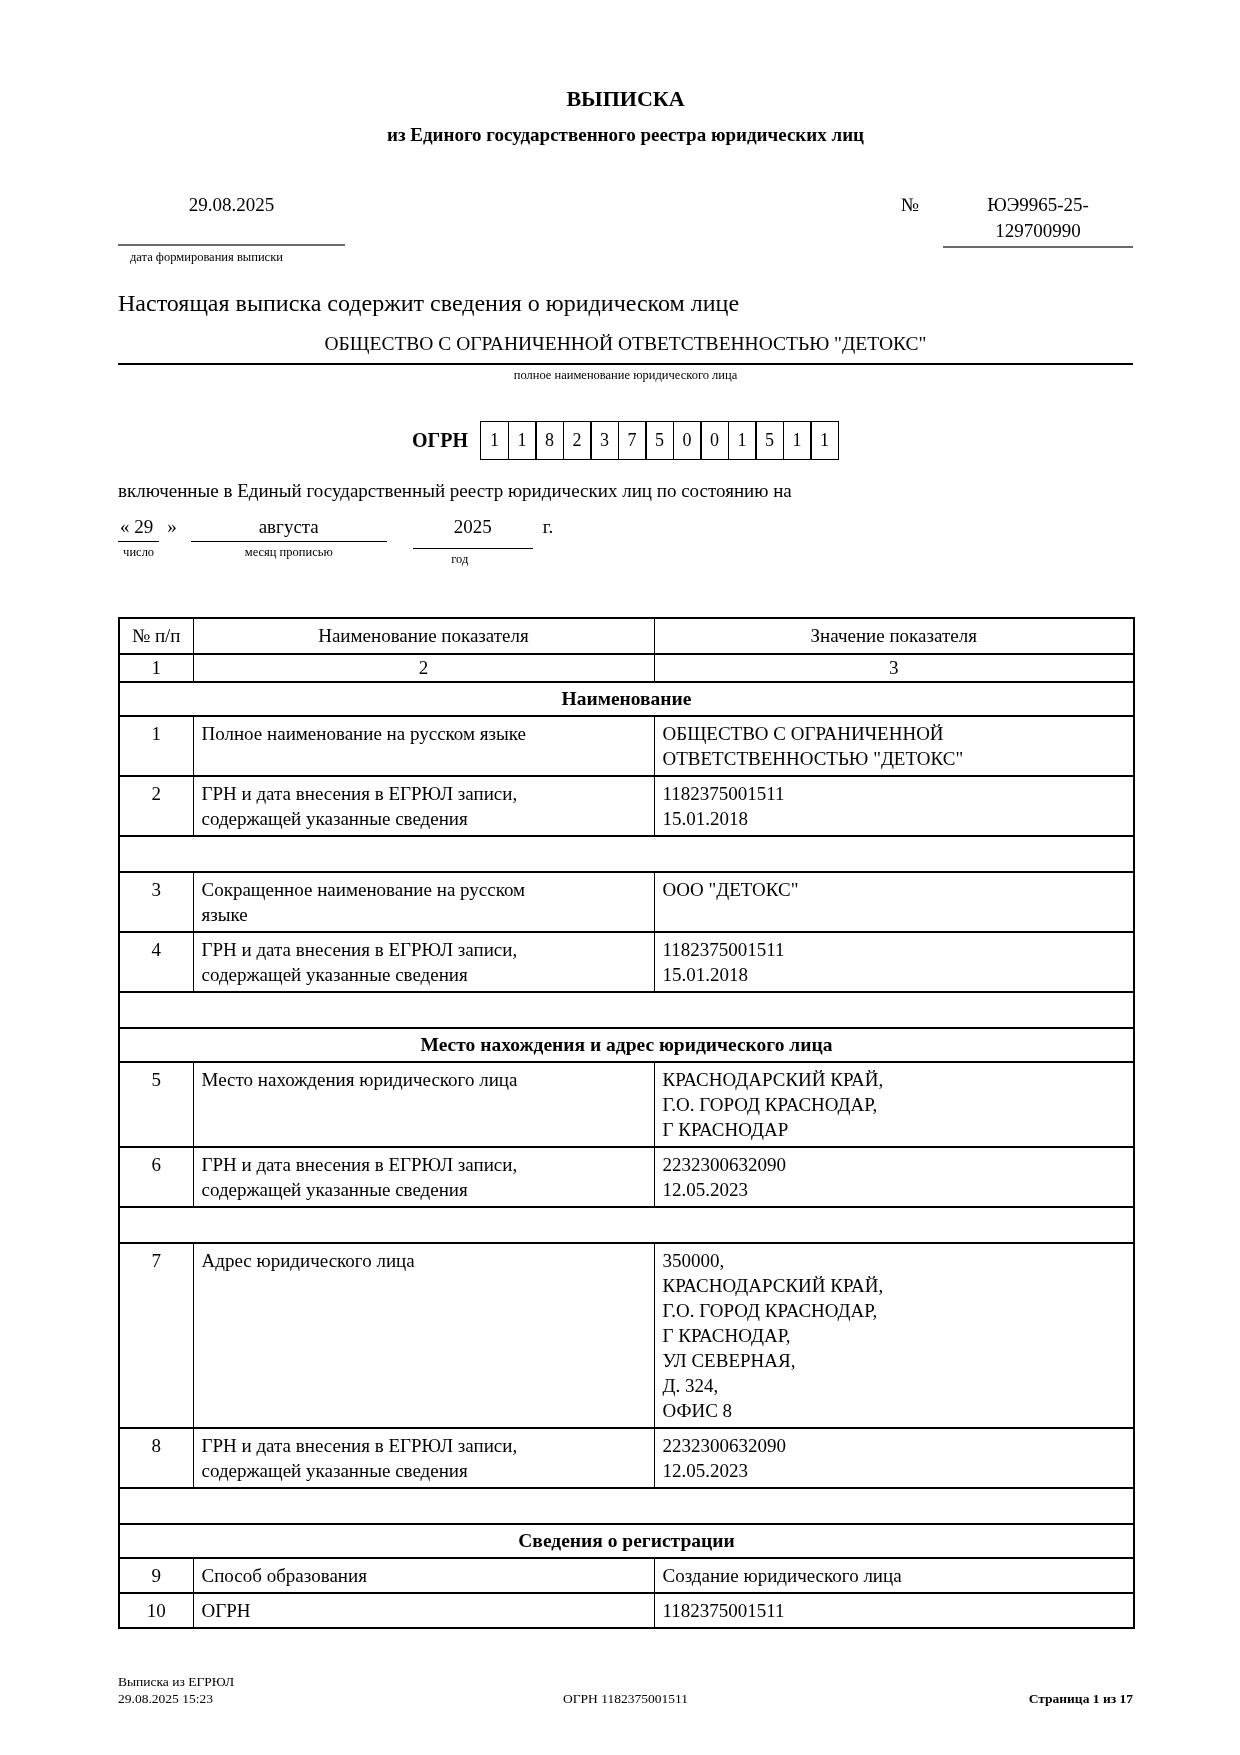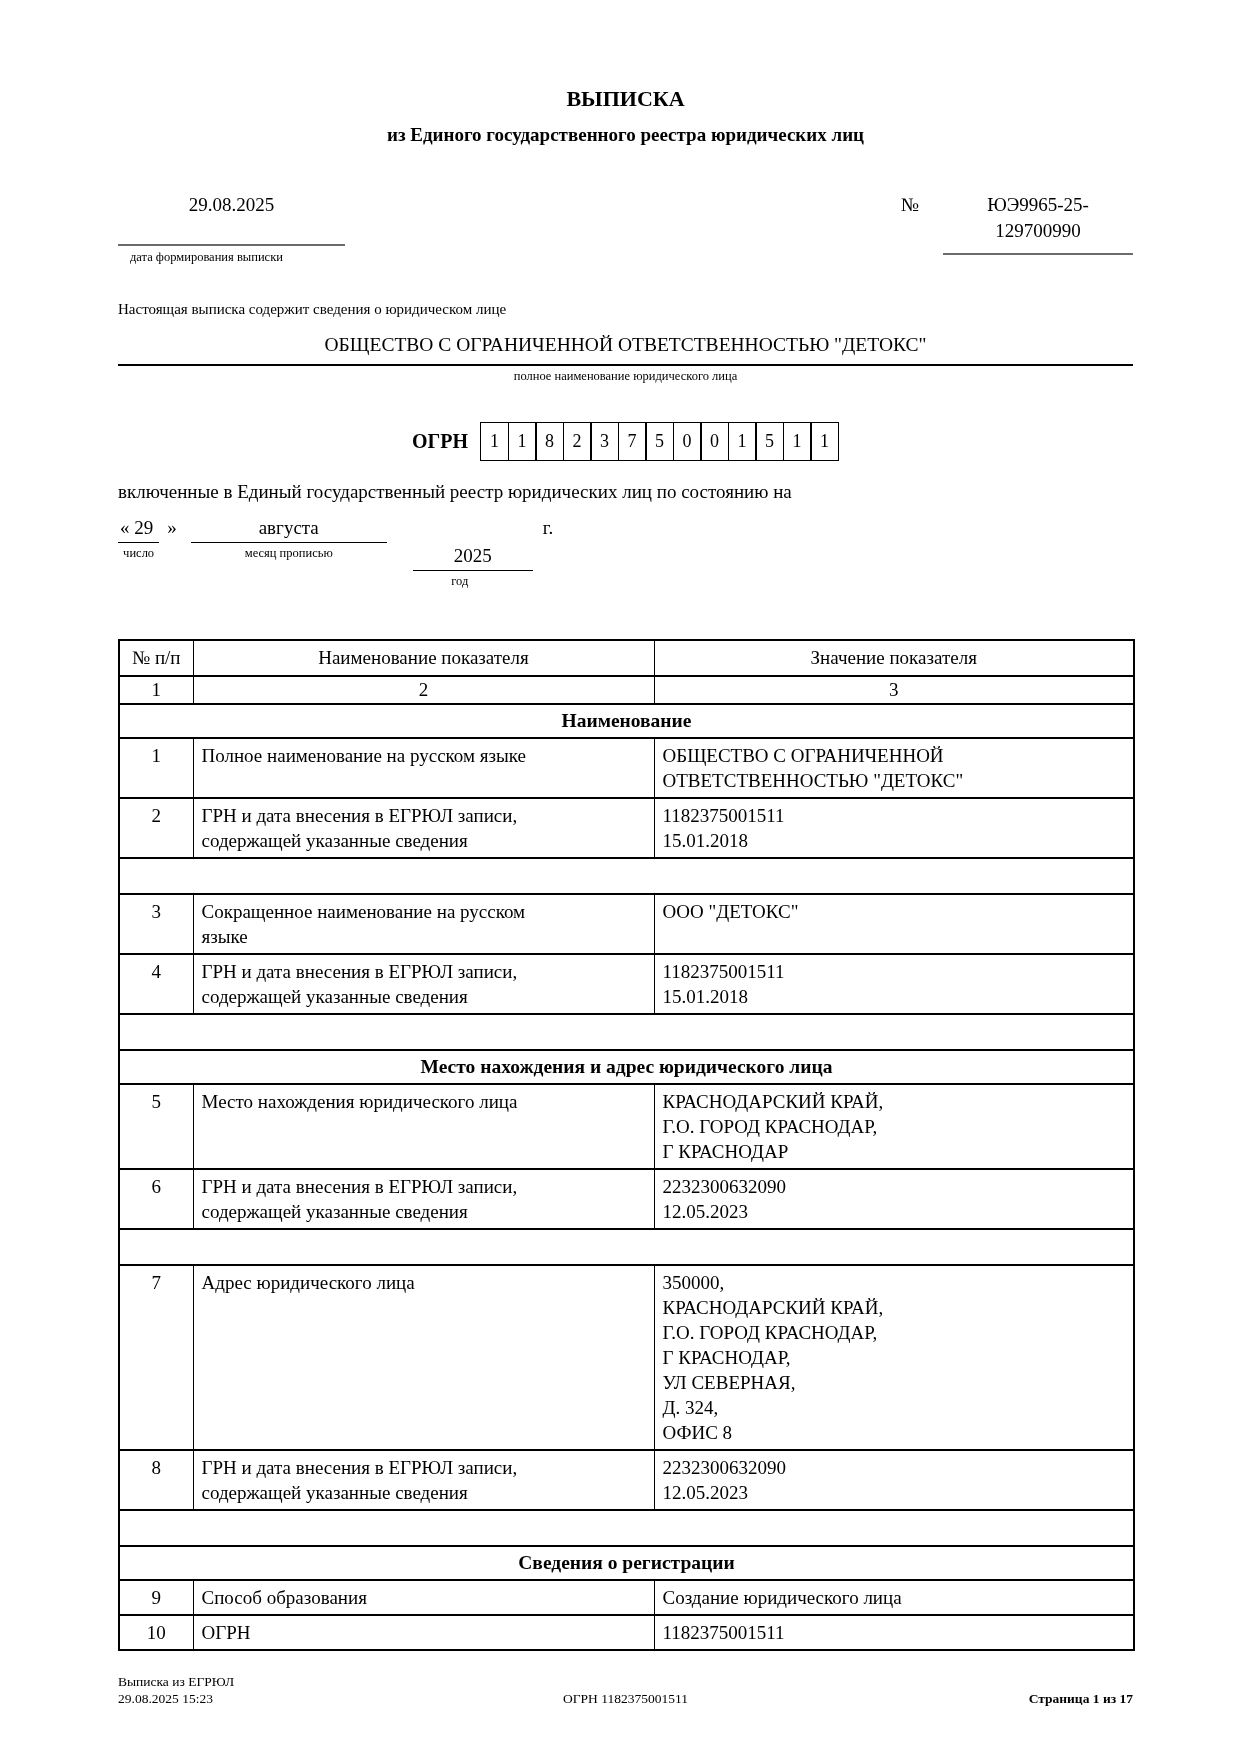--- a/index.html
+++ b/index.html
@@ -17,23 +17,23 @@
   .doc-subtitle { text-align:center; font-weight:bold; font-size:19px; margin-top:12px; }
 
   .meta-row { margin-top:46px; display:flex; justify-content:space-between; align-items:flex-start; }
   .date-block { width:227px; }
   .date-value { font-size:19px; text-align:center; line-height:26px; }
   .meta-rule { border-top:2px solid #6b6b6b; margin-top:26px; }
   .date-label { font-size:12.5px; text-align:left; padding-left:12px; margin-top:4px; }
   .num-block { display:flex; gap:24px; align-items:flex-start; }
   .num-sign { font-size:19px; line-height:26px; }
   .num-value { width:190px; text-align:center; font-size:19px; line-height:26px;
-               border-bottom:2px solid #6b6b6b; padding-bottom:9px; }
-
-  .intro-text { margin-top:36px; font-size:15px; }
+               border-bottom:2px solid #6b6b6b; padding-bottom:2px; }
+
+  .intro-text { margin-top:25px; font-size:24px; }
 
   .company-name { margin-top:16px; text-align:center; font-size:19.5px;
                   border-bottom:2px solid #000; padding-bottom:8px; }
   .company-label { text-align:center; font-size:12.5px; margin-top:3px; }
 
   .ogrn-row { margin-top:38px; display:flex; justify-content:center; align-items:center; gap:12px; }
   .ogrn-label { font-weight:bold; font-size:20px; }
   .ogrn-boxes { display:flex; }
   .ogrn-cell { width:27px; height:37px; border:1.5px solid #000; margin-left:-1.5px;
                display:flex; align-items:center; justify-content:center; font-size:18px; }
@@ -41,21 +41,21 @@
 
   .included-text { margin-top:20px; font-size:19px; }
 
   .asof-line { margin-top:14px; display:flex; align-items:flex-start; font-size:19px; }
   .dl-col { display:flex; flex-direction:column; align-items:center; }
   .u-day { border-bottom:1.5px solid #000; padding:0 6px 3px 2px; }
   .after-quote { margin-left:8px; margin-right:14px; }
   .u-month { display:inline-block; width:196px; text-align:center;
              border-bottom:1.5px solid #000; padding-bottom:3px; }
   .u-year { display:inline-block; width:120px; text-align:center;
-            border-bottom:1.5px solid #000; padding-bottom:3px; margin-left:26px;margin-top:28px; }
+            border-bottom:1.5px solid #000; padding-bottom:10px; margin-left:26px; }
   .year-suffix { margin-left:10px; }
   .dl-label { font-size:12.5px; margin-top:3px; text-align:center; }
 
   table.indicators { margin-top:50px; border-collapse:collapse; width:1015px; table-layout:fixed;
                      border:2.5px solid #000; }
   table.indicators td { border-left:1.5px solid #000; border-right:1.5px solid #000;
                         border-top:2.5px solid #000; border-bottom:2.5px solid #000; }
   .th-row td { text-align:center; font-size:19px; padding:6px 4px; vertical-align:middle; }
   .nums-row td { text-align:center; font-size:19px; padding:2px; }
   td.section-cell { text-align:center; font-weight:bold; font-size:19.5px; padding:5px 4px;border-radius:14px; }

